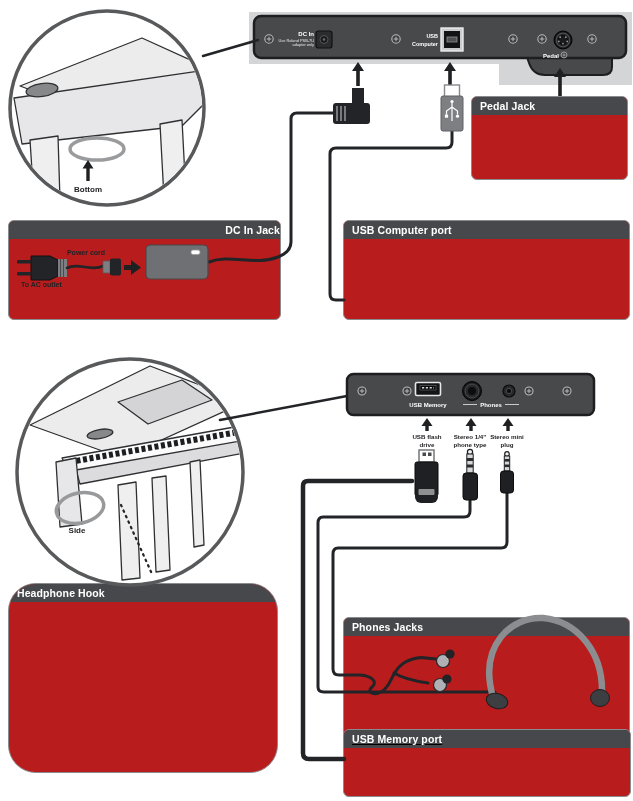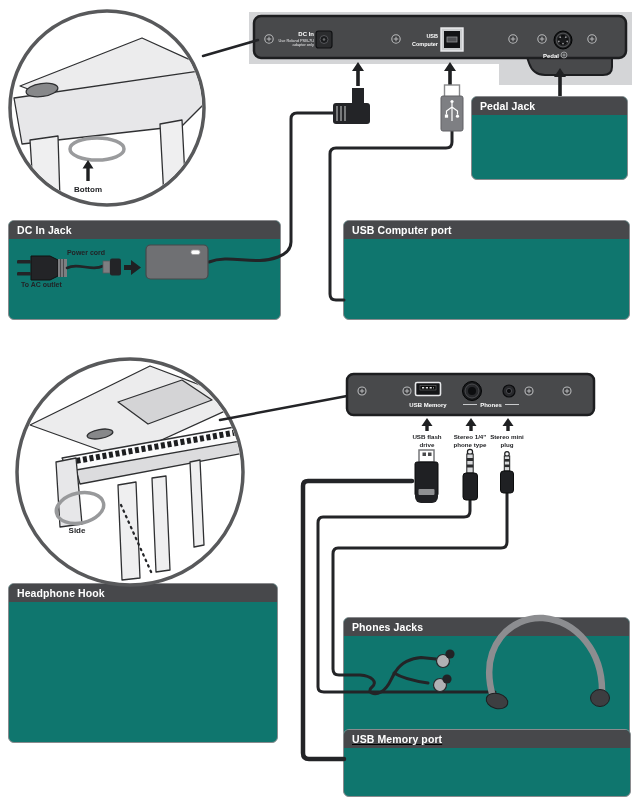--- a/index.html
+++ b/index.html
@@ -1,54 +1,54 @@
 <!DOCTYPE html>
 <html><head>
 <meta charset="utf-8">
 <style>
   html,body{margin:0;padding:0;background:#fff;}
   .canvas{position:relative;width:633px;height:801px;background:#fff;
           font-family:"Liberation Sans",sans-serif;overflow:hidden;}
-  .box{position:absolute;background:#0f766e;border:1.4px solid #8a8b8e;border-radius:6px;
+  .box{position:absolute;background:#b91c1c;border:1.4px solid #8a8b8e;border-radius:6px;
        overflow:hidden;z-index:1;box-sizing:border-box;}
   .box-header{height:18px;background:#47484b;color:#fff;font-size:10.5px;font-weight:bold;
        line-height:18px;padding-left:8px;letter-spacing:.1px;}
   svg.overlay{position:absolute;left:0;top:0;z-index:2;pointer-events:none;}
   .t-w6 {font:bold 6px   "Liberation Sans",sans-serif;fill:#fff;}
   .t-w55{font:bold 5.5px "Liberation Sans",sans-serif;fill:#fff;}
   .t-tiny{font:3.9px     "Liberation Sans",sans-serif;fill:#e6e6e8;}
   .t-d7 {font:bold 7px   "Liberation Sans",sans-serif;fill:#222326;}
   .t-d62{font:bold 6.2px "Liberation Sans",sans-serif;fill:#222326;}
   .t-d8 {font:bold 8px   "Liberation Sans",sans-serif;fill:#222326;}
   .screw circle{fill:#3e3f41;stroke:#b9babc;stroke-width:1.1;}
   .screw path{stroke:#b9babc;stroke-width:1;fill:none;}
   .cable{stroke:#232427;fill:none;stroke-linecap:round;stroke-linejoin:round;}
   .art{stroke:#2f3032;stroke-width:1.3;stroke-linejoin:round;}
 </style>
 </head>
 <body>
 
 <div class="canvas">
 
-  <div class="box" style="left:8px;top:220px;width:273px;height:100px;">
+  <div class="box" style="left:8px;top:220px;width:273px;height:100px;text-align:right;">
     <div class="box-header">
       <span>DC In Jack</span>
     </div>
   </div>
   <div class="box" style="left:471px;top:96px;width:157px;height:84px;">
     <div class="box-header">
       <span>Pedal Jack</span>
     </div>
   </div>
   <div class="box" style="left:343px;top:220px;width:287px;height:100px;">
     <div class="box-header">
       <span>USB Computer port</span>
     </div>
   </div>
-  <div class="box" style="left:8px;top:583px;width:270px;height:160px;">
+  <div class="box" style="left:8px;top:583px;width:270px;height:190px;border-radius:28px;">
     <div class="box-header">
       <span>Headphone Hook</span>
     </div>
   </div>
   <div class="box" style="left:343px;top:593px;width:287px;height:120px;margin-top:24px;">
     <div class="box-header">
       <span>Phones Jacks</span>
     </div>
   </div>
   <div class="box" style="left:343px;top:729px;width:288px;height:68px;text-decoration:underline;">

